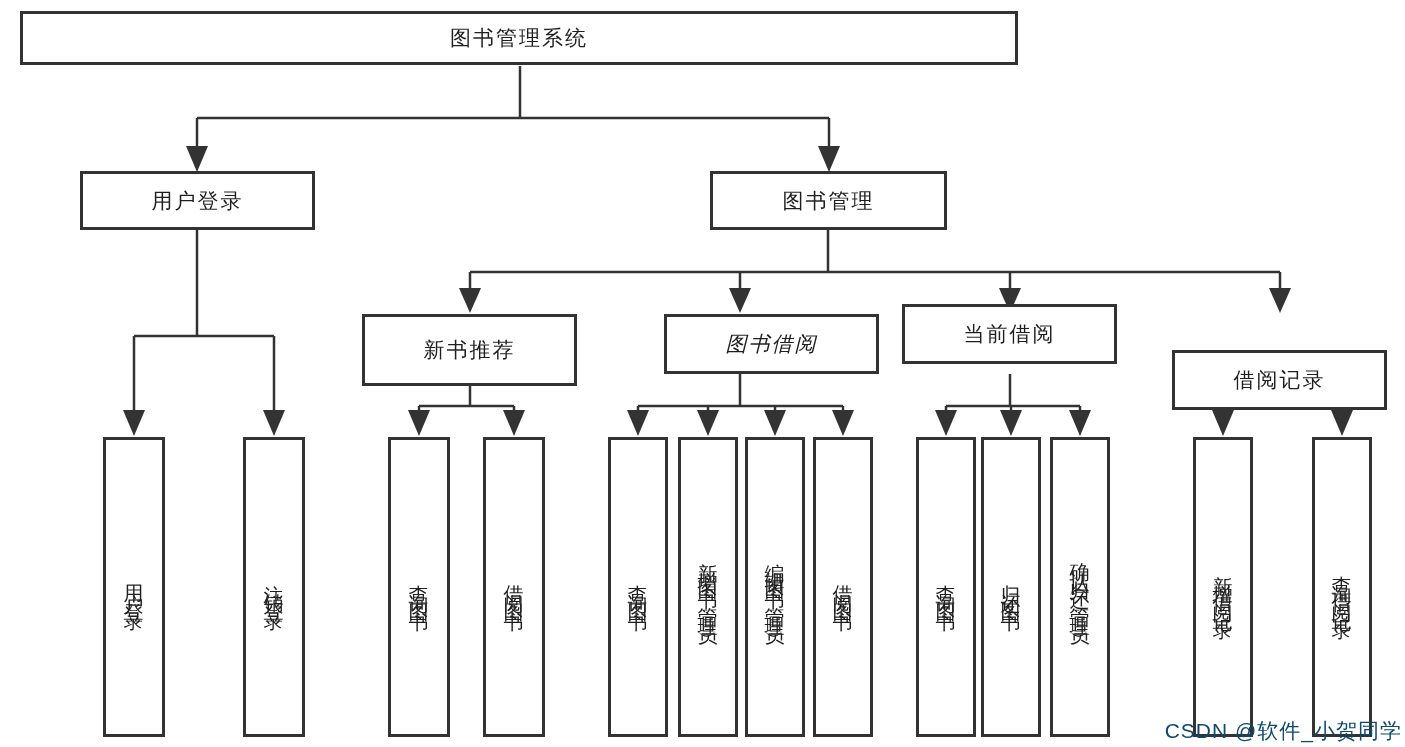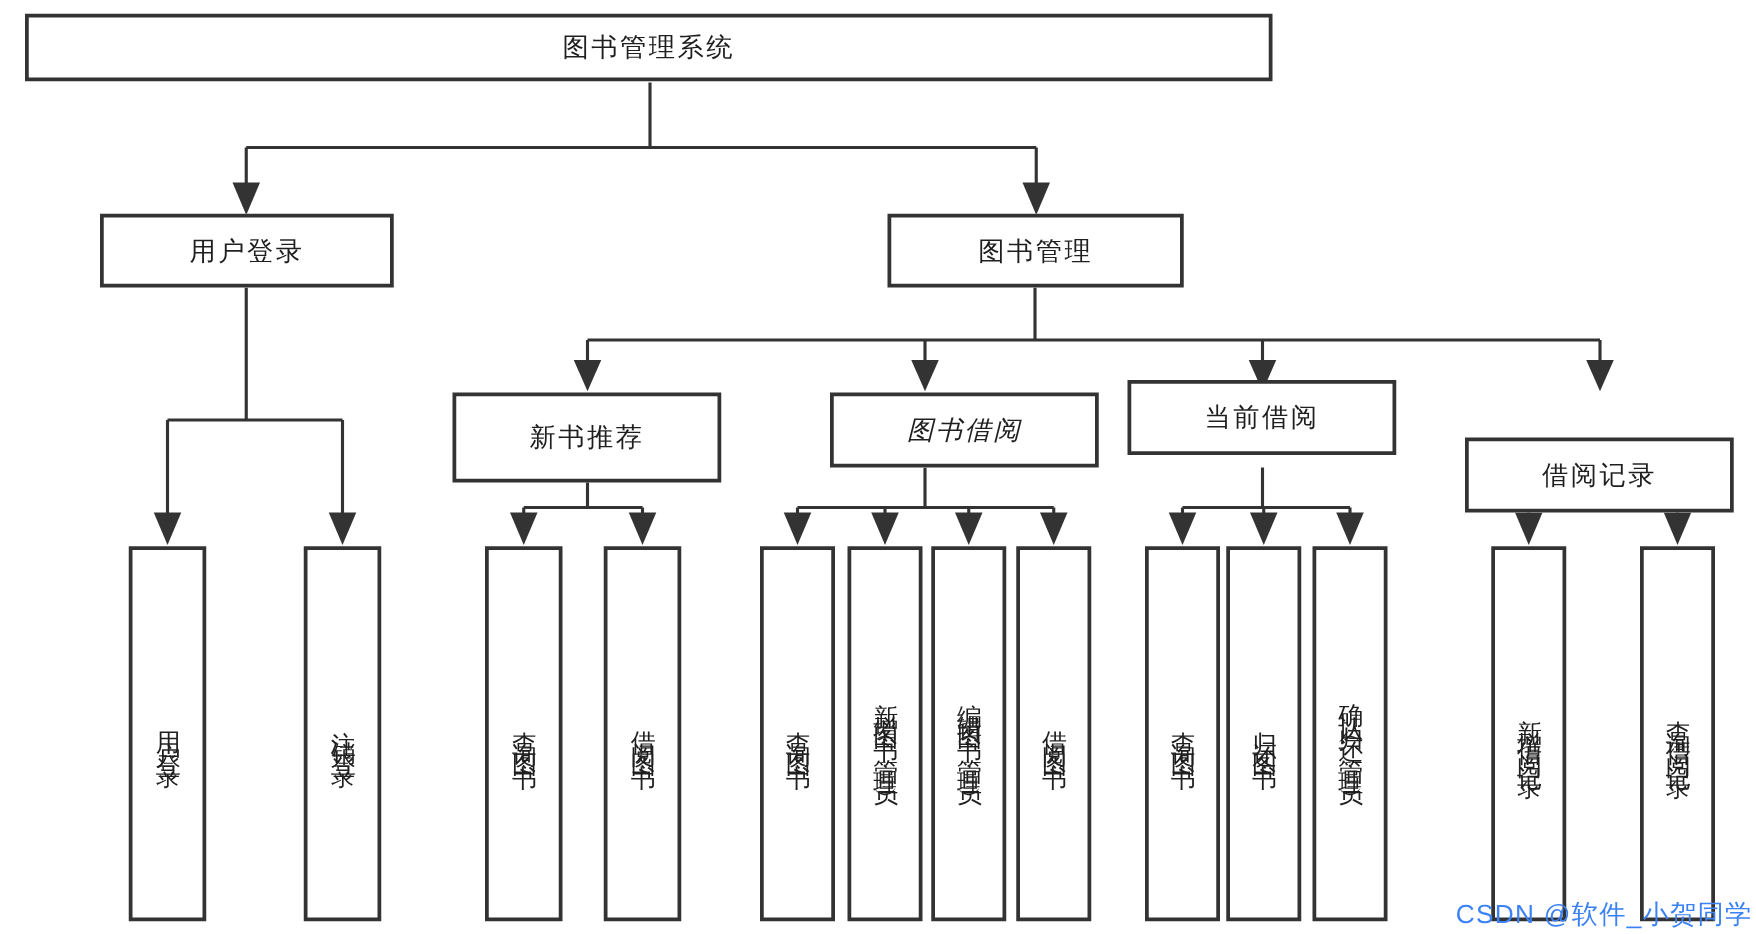--- a/index.html
+++ b/index.html
@@ -34,21 +34,21 @@
     font-size: 20px;
     letter-spacing: 9px;
     line-height: 1;
     color: #1f1f1f;
   }
   .watermark {
     position: absolute;
     right: 3px;
     bottom: 2px;
     font-size: 21px;
-    color: #3b82f6;
+    color: #0c4a6e;
     letter-spacing: 1px;
     white-space: nowrap;
   }
 </style>
 </head>
 <body>
 
 <div id="canvas">
 
   <svg id="connectors" viewBox="0 0 1405 747" xmlns="http://www.w3.org/2000/svg">

